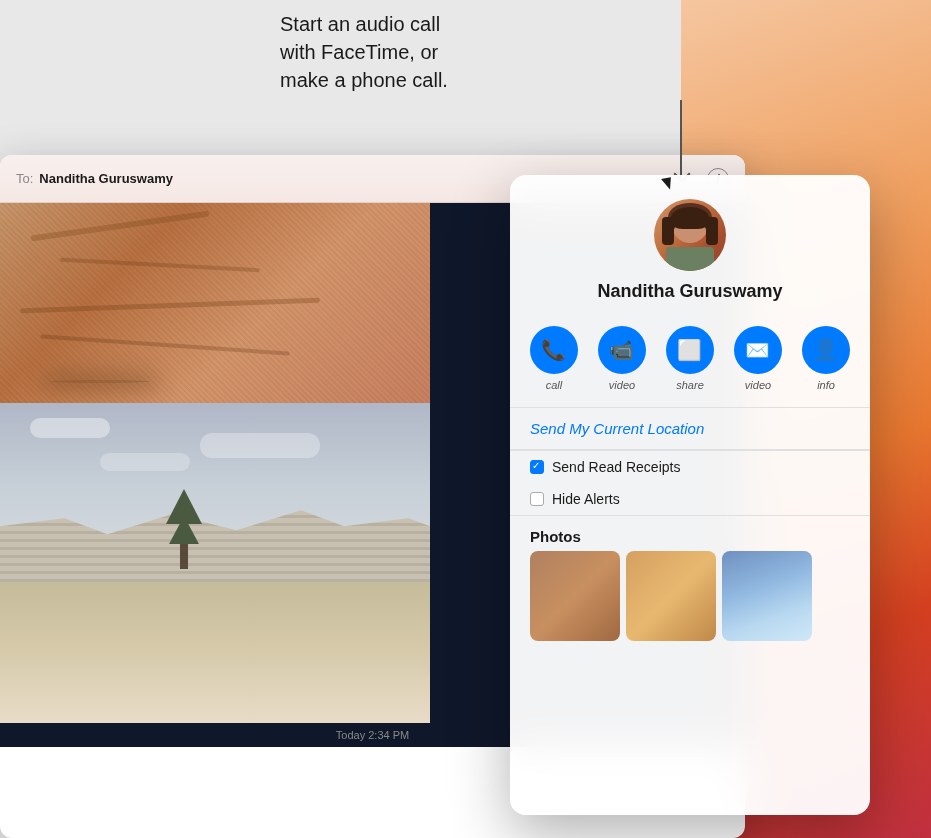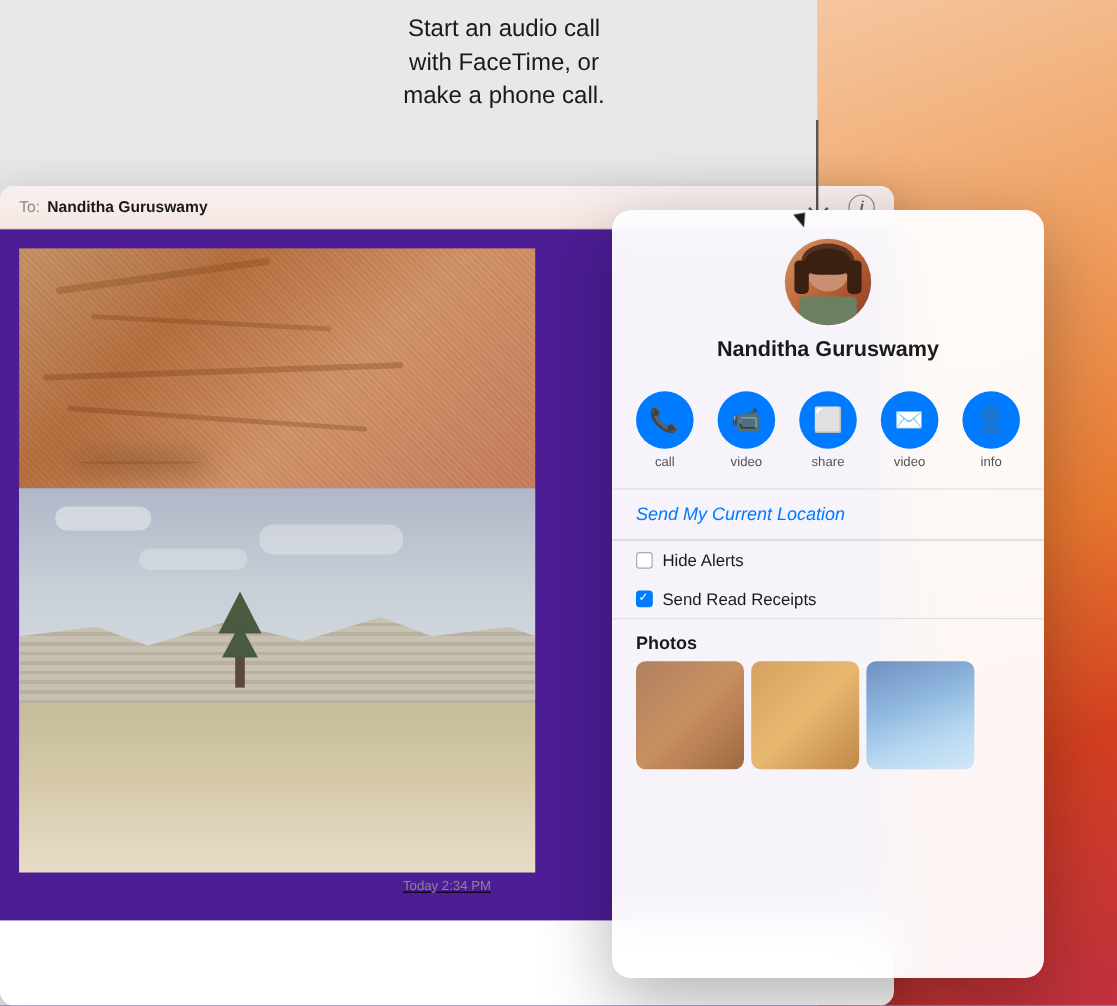--- a/index.html
+++ b/index.html
@@ -22,21 +22,20 @@
       background: linear-gradient(160deg, #f5c6a0 0%, #f0a060 30%, #e87830 55%, #d44020 75%, #c03040 100%);
       z-index: 0;
     }
 
     
     .callout {
       position: absolute;
       top: 10px;
       left: 280px;
       width: 280px;
-      text-align: center;
       font-size: 20px;
       line-height: 1.4;
       color: #1a1a1a;
       z-index: 10;
       pointer-events: none;
     }
     .callout-line {
       position: absolute;
       top: 100px;
       left: 680px;
@@ -66,21 +65,21 @@
       height: 683px;
       background: #fff;
       border-radius: 12px;
       overflow: hidden;
       z-index: 5;
       box-shadow: 0 10px 40px rgba(0,0,0,0.25);
     }
 
     
     .messages-header {
-      height: 36px;
+      height: 48px;
       background: linear-gradient(180deg, #f8f0ee 0%, #f5e8e4 100%);
       border-bottom: 1px solid #e0d0cc;
       display: flex;
       align-items: center;
       padding: 0 16px;
       position: relative;
     }
     .header-to-label {
       font-size: 13px;
       color: #888;
@@ -106,24 +105,23 @@
       cursor: pointer;
       color: #666;
       font-size: 13px;
       font-style: italic;
       font-weight: 600;
     }
 
     
     .messages-body {
       flex: 1;
-      padding: 16px;
-      background: #4c1d95;
-      overflow: hidden;
-      text-decoration: underline;
+      padding: 0;
+      background: #0f172a;
+      overflow: hidden;
     }
     .photo-top {
       width: 430px;
       height: 200px;
       background: linear-gradient(135deg, #c8956a 0%, #b87040 30%, #d4956a 60%, #c88060 100%);
       overflow: hidden;
       position: relative;
     }
     
     .photo-top::before {
@@ -339,20 +337,21 @@
       background: #007AFF;
       display: flex;
       align-items: center;
       justify-content: center;
       color: white;
       font-size: 20px;
     }
     .action-btn-label {
       font-size: 11px;
       color: #555;
+      font-style: italic;
     }
 
     
     .panel-divider {
       height: 1px;
       background: #e0e0e0;
       margin: 0 0;
     }
 
     
@@ -550,27 +549,27 @@
 
   <a class="panel-link">Send My Current Location</a>
 
   <div class="panel-divider"></div>
 
 
   <div class="panel-divider"></div>
 
 
   <div class="panel-checkbox-row">
+    <div class="checkbox-box checked"></div>
+    <span class="checkbox-label">Send Read Receipts</span>
+  </div>
+
+  <div class="panel-checkbox-row">
     <div class="checkbox-box"></div>
     <span class="checkbox-label">Hide Alerts</span>
-  </div>
-
-  <div class="panel-checkbox-row">
-    <div class="checkbox-box checked"></div>
-    <span class="checkbox-label">Send Read Receipts</span>
   </div>
 
   <div class="panel-divider"></div>
 
   <div class="photos-section">
     <div class="photos-title">Photos</div>
     <div class="photos-grid">
       <div class="photo-thumb photo-thumb-1"></div>
       <div class="photo-thumb photo-thumb-2"></div>
       <div class="photo-thumb photo-thumb-3"></div>

